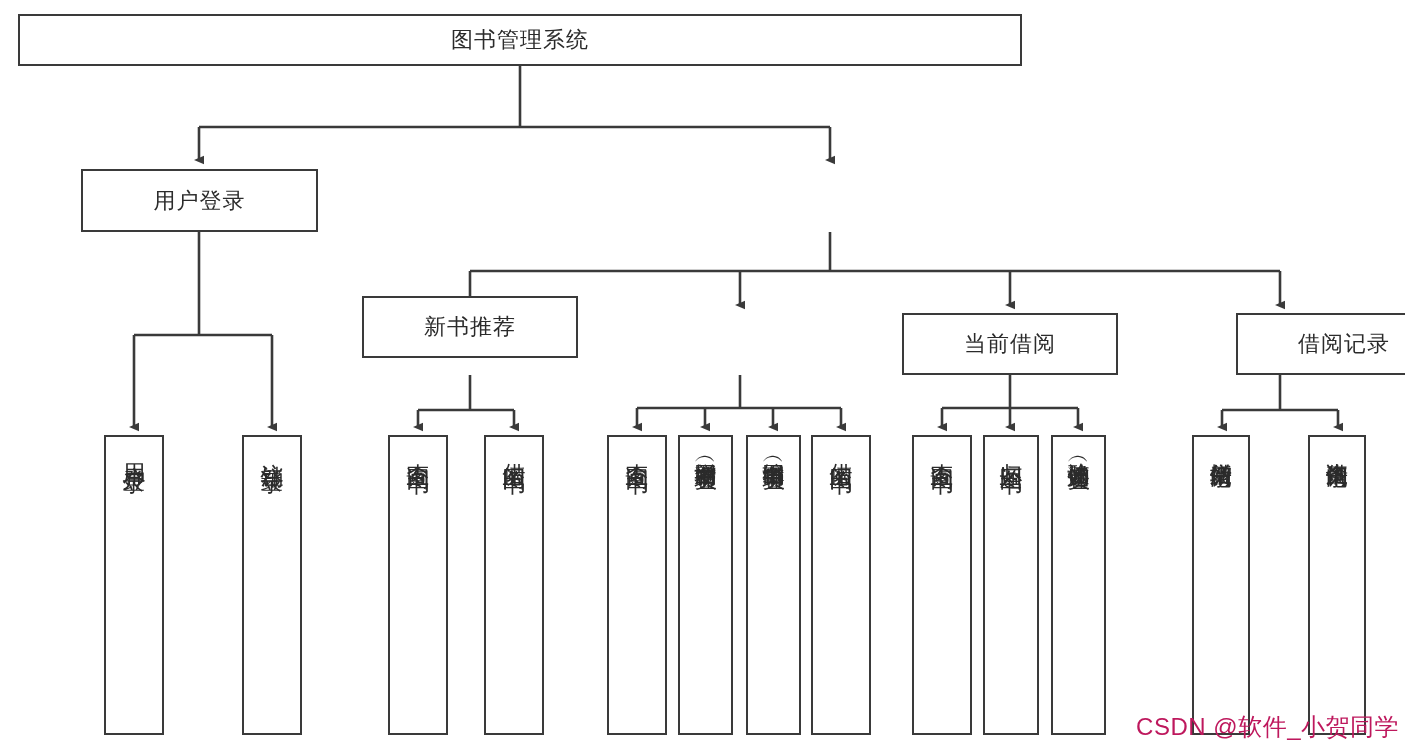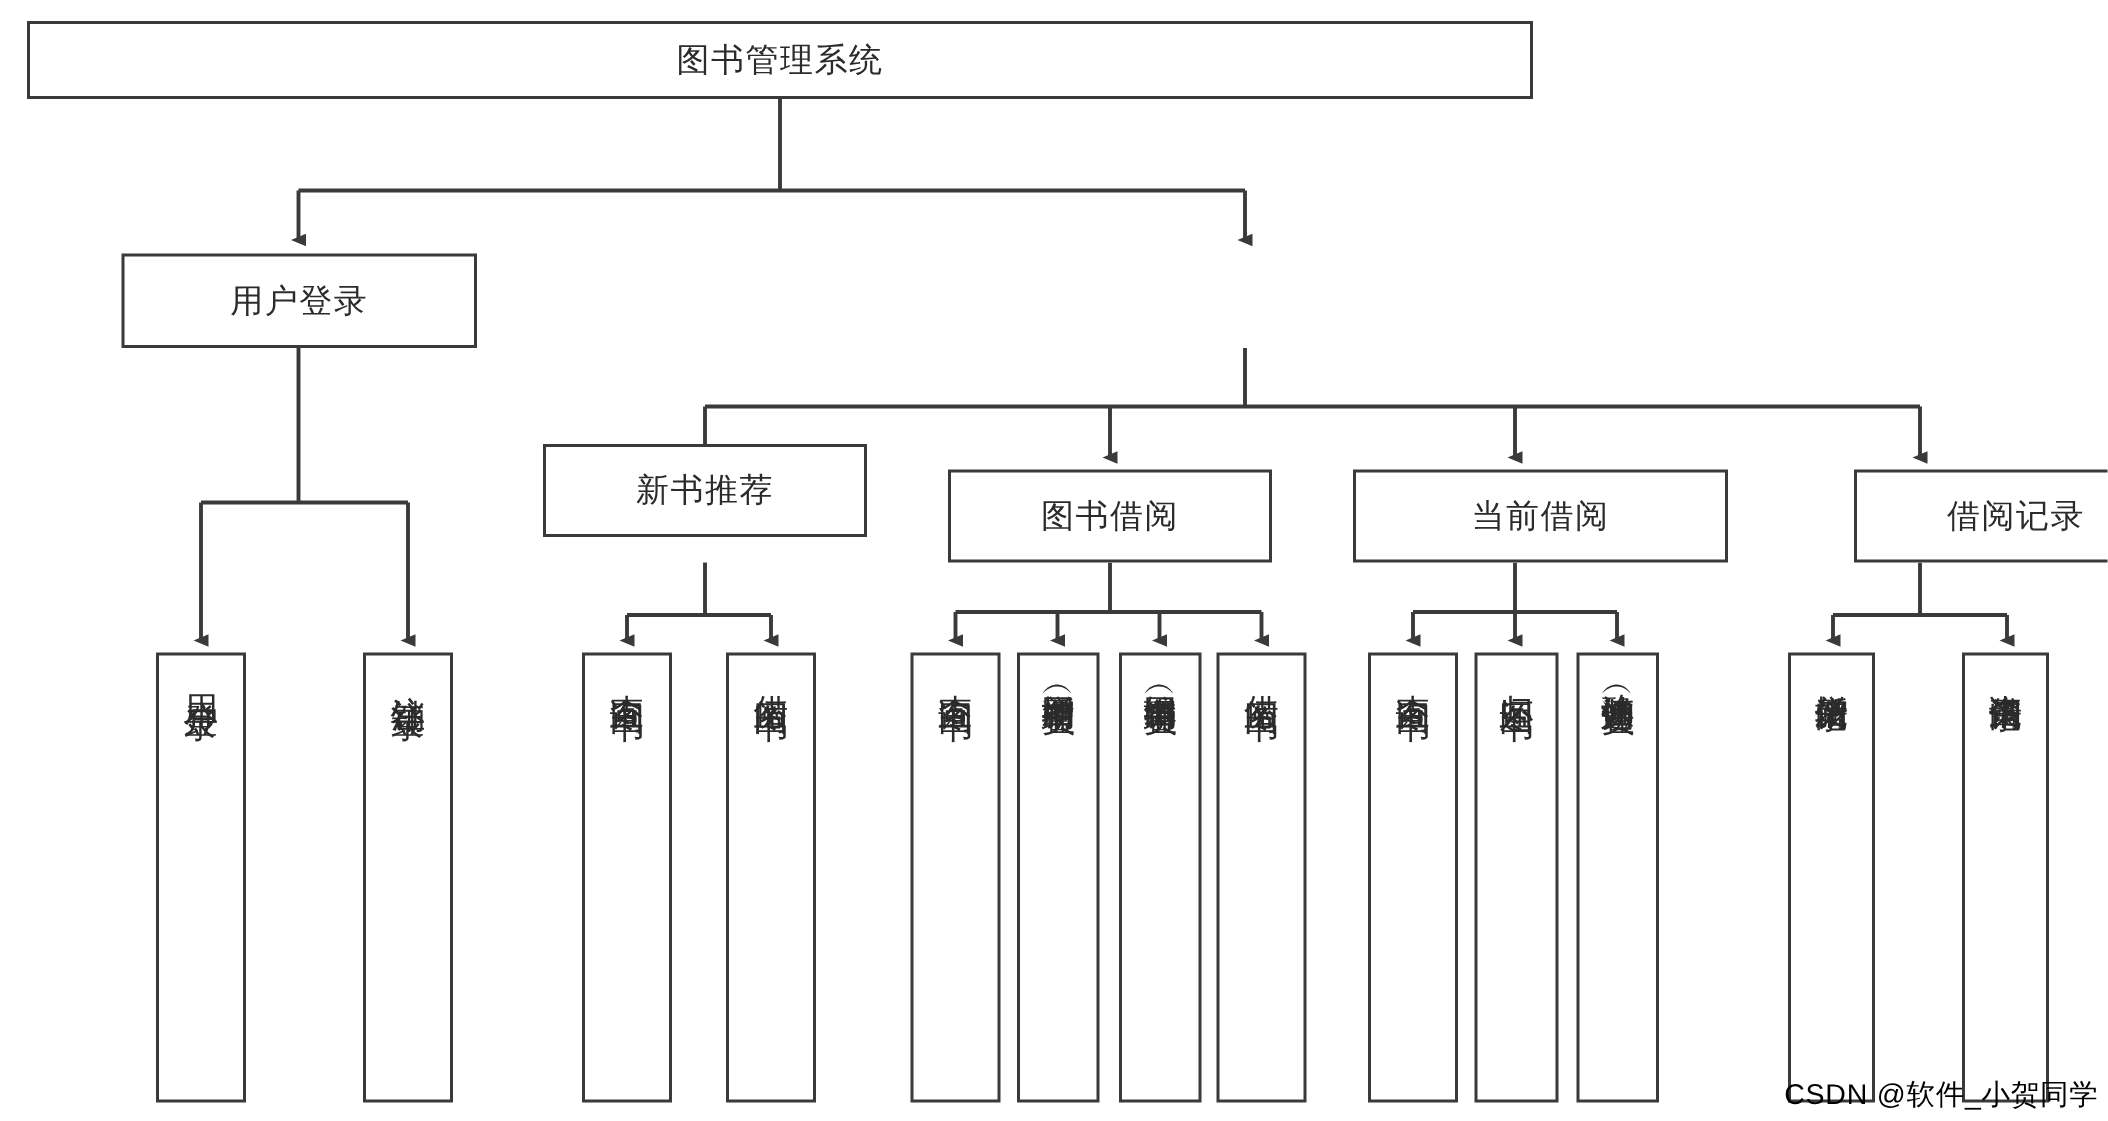--- a/index.html
+++ b/index.html
@@ -48,22 +48,22 @@
     letter-spacing:3px;
     white-space:nowrap;
     margin:0 auto;
   }
   .v-node.tall .lbl{font-size:22px;letter-spacing:1px;}
 
   .watermark{
     position:absolute;
     right:6px;
     bottom:4px;
-    font-size:19px;
-    color:#000000;
+    font-size:24px;
+    color:#be185d;
     white-space:nowrap;
     letter-spacing:0.5px;
   }
 </style>
 </head>
 <body>
 
 <div id="stage">
 
   <svg id="wires" viewBox="0 0 1405 747">
@@ -121,24 +121,21 @@
     <span class="lbl">图书管理系统</span>
   </div>
 
   <div class="node h-node" style="left:81px;top:169px;width:237px;height:63px;">
     <span class="lbl">用户登录</span>
   </div>
 
   <div class="node h-node" style="left:362px;top:296px;width:216px;height:62px;">
     <span class="lbl">新书推荐</span>
   </div>
-  <div class="node h-node" style="left:632px;top:313px;width:216px;height:62px;">
-    <span class="lbl">图书借阅</span>
-  </div>
-  <div class="node h-node" style="left:902px;top:313px;width:250px;height:62px;">
+  <div class="node h-node" style="left:902px;top:313px;width:216px;height:62px;">
     <span class="lbl">当前借阅</span>
   </div>
   <div class="node h-node" style="left:1236px;top:313px;width:216px;height:62px;">
     <span class="lbl">借阅记录</span>
   </div>
 
   <div class="node v-node" style="left:104px;top:435px;width:60px;height:300px;">
     <span class="lbl">用户登录</span>
   </div>
   <div class="node v-node" style="left:242px;top:435px;width:60px;height:300px;">

